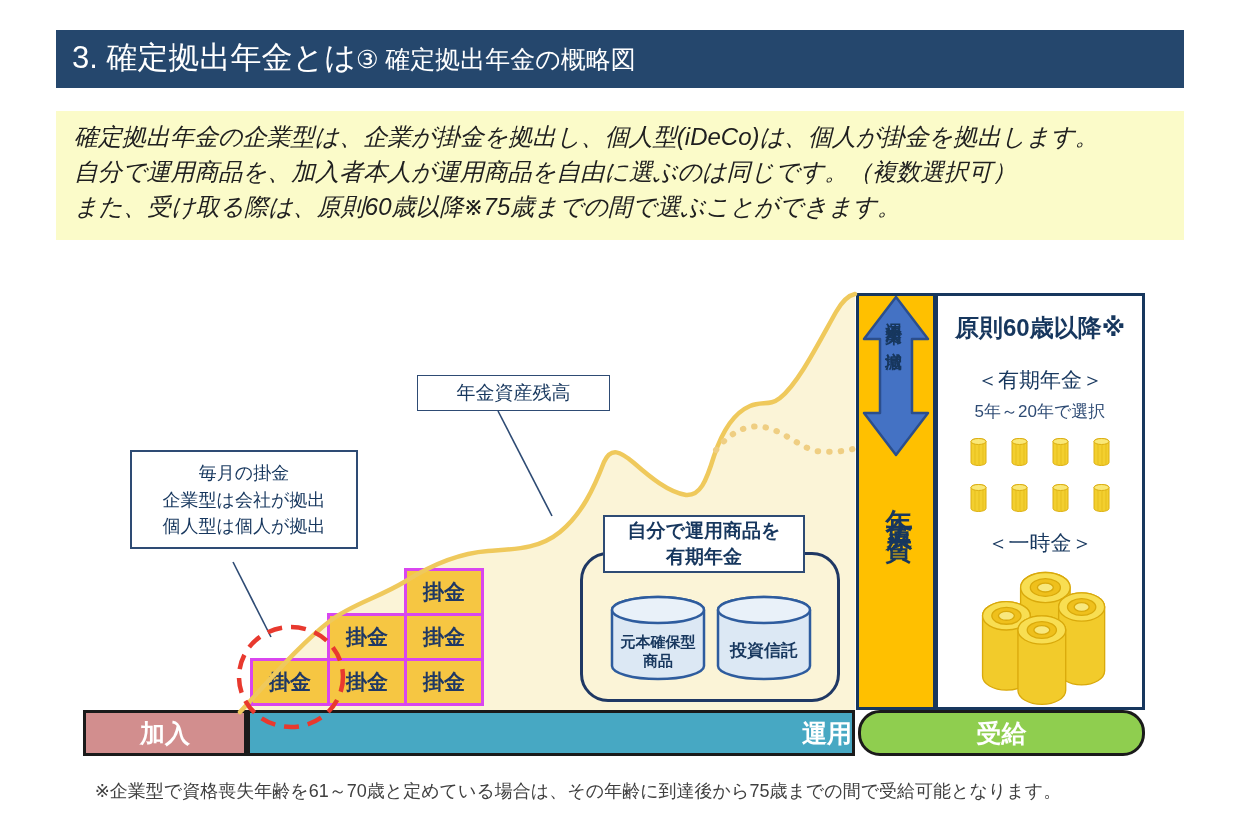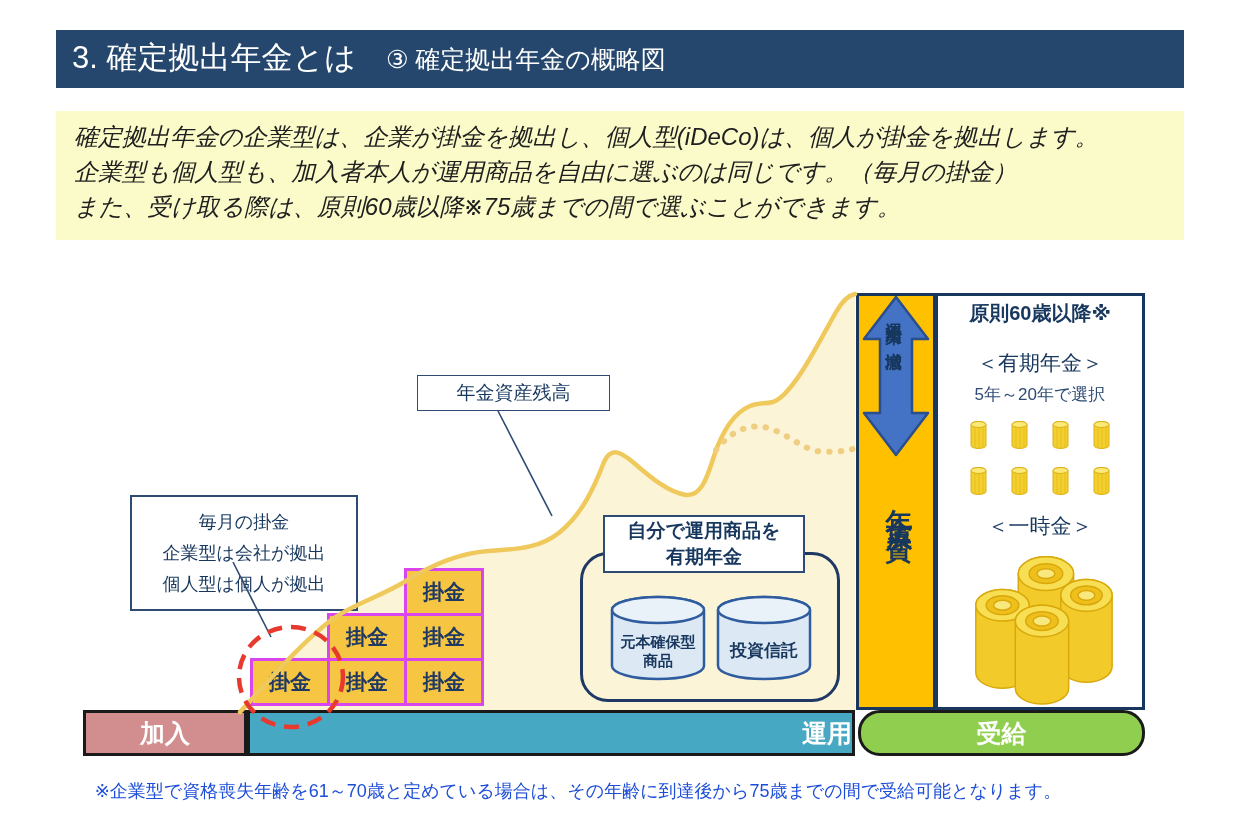--- a/index.html
+++ b/index.html
@@ -1,63 +1,63 @@
 <!DOCTYPE html>
 <html><head>
 <meta charset="utf-8">
 <style>
   html,body{margin:0;padding:0;}
   body{width:1240px;height:836px;background:#fff;font-family:"Liberation Sans","DejaVu Sans",sans-serif;}
   .slide{position:relative;width:1240px;height:836px;background:#fff;overflow:hidden;}
   .abs{position:absolute;}
-  .title-bar{left:56px;top:30px;width:1128px;height:58px;background:#25476D;color:#fff;display:flex;align-items:baseline;gap:30px;padding-left:16px;box-sizing:border-box;z-index:2;}
+  .title-bar{left:56px;top:30px;width:1128px;height:58px;background:#25476D;color:#fff;display:flex;align-items:baseline;padding-left:16px;box-sizing:border-box;z-index:2;}
   .t-main{font-size:31px;line-height:56px;}
   .t-sub{font-size:25px;}
   .intro{left:56px;top:111px;width:1128px;height:129px;background:#FBFBC9;box-sizing:border-box;padding:9px 18px;color:#202020;z-index:2;}
   .intro p{margin:0;font-size:24px;line-height:1.45;font-style:italic;}
   svg.layer{position:absolute;left:0;top:0;width:1240px;height:836px;pointer-events:none;}
   .z1{z-index:1}.z6{z-index:6}
   .label-box{background:#fff;border:2px solid #2E4B74;color:#17375E;box-sizing:border-box;z-index:2;}
-  .monthly{left:130px;top:450px;width:228px;height:116px;text-align:center;font-size:18px;display:flex;flex-direction:column;justify-content:space-evenly;padding:6px 4px;margin-top:45px;}
+  .monthly{left:130px;top:450px;width:228px;height:99px;text-align:center;font-size:18px;display:flex;flex-direction:column;justify-content:space-evenly;padding:6px 4px;}
   .asset{left:417px;top:375px;width:193px;height:36px;font-size:19px;display:flex;align-items:center;justify-content:center;border-width:1.5px;}
   .kbox{width:80px;height:48px;background:#F6C642;border:3px solid #d946ef;box-sizing:border-box;display:flex;align-items:center;justify-content:center;color:#1F3864;font-weight:bold;font-size:21px;z-index:2;}
   .choose-wrap{left:580px;top:552px;width:260px;height:150px;border:3.5px solid #1F3864;border-radius:28px;box-sizing:border-box;z-index:2;}
   .choose-label{left:603px;top:515px;width:202px;height:58px;font-size:19px;font-weight:600;display:flex;flex-direction:column;align-items:center;justify-content:center;line-height:1.35;z-index:3;}
   .cyl{z-index:3;}
   .orange-bar{left:856px;top:293px;width:80px;height:417px;background:#FFC000;border:3px solid #17375E;box-sizing:border-box;z-index:2;}
   .arrow-svg{left:856px;top:295px;z-index:3;}
   .vtext{writing-mode:vertical-rl;text-orientation:upright;color:#17375E;}
   .arrow-text{left:883px;top:310px;font-size:16.5px;font-weight:600;letter-spacing:2px;z-index:4;}
   .principal-text{left:881px;top:487px;font-size:27px;font-weight:600;letter-spacing:9px;z-index:4;}
   .receive-panel{left:935px;top:293px;width:210px;height:417px;background:#fff;border:3px solid #17375E;box-sizing:border-box;display:flex;flex-direction:column;align-items:center;color:#17375E;z-index:2;}
-  .rp-title{margin-top:4px;font-size:20px;font-weight:bold;}
+  .rp-title{margin-top:16px;font-size:24px;font-weight:bold;}
   .rp-annuity{margin-top:22px;font-size:21px;}
   .rp-sub{margin-top:6px;font-size:17px;color:#2E4B74;}
   .coin-grid{margin-top:14px;display:grid;grid-template-columns:repeat(4,17px);column-gap:24px;row-gap:16px;}
   .rp-lump{margin-top:16px;font-size:21px;}
   .big-coins{margin-top:4px;}
   .phase{top:710px;height:46px;border:3px solid #1a1a1a;box-sizing:border-box;display:flex;align-items:center;justify-content:center;color:#fff;font-weight:bold;font-size:25px;z-index:2;}
   .phase.join{left:83px;width:164px;background:#D28E8E;}
   .phase.operate{left:247px;width:608px;background:#47A8C3;justify-content:flex-end;}
   .phase.receive{left:858px;width:287px;background:#8FCE4F;border-radius:22px;}
-  .footnote{left:0;top:779px;width:1156px;text-align:center;font-size:18px;color:#1d4ed8;z-index:2;}
+  .footnote{left:0;top:779px;width:1156px;text-align:center;font-size:18px;color:#404040;z-index:2;}
 </style>
 </head>
 <body>
 
 <div class="slide">
 
   <header class="abs title-bar">
     <span class="t-main">3. 確定拠出年金とは</span>
     <span class="t-sub">③ 確定拠出年金の概略図</span>
   </header>
 
   <section class="abs intro">
     <p>確定拠出年金の企業型は、企業が掛金を拠出し、個人型(iDeCo)は、個人が掛金を拠出します。</p>
-    <p>企業型も個人型も、加入者本人が運用商品を自由に選ぶのは同じです。（毎月の掛金）</p>
+    <p>自分で運用商品を、加入者本人が運用商品を自由に選ぶのは同じです。（複数選択可）</p>
     <p>また、受け取る際は、原則60歳以降※75歳までの間で選ぶことができます。</p>
   </section>
 
   <svg class="layer z1" viewBox="0 0 1240 836">
     <path d="M240,712 C268,682 300,644 330,621 C352,604 378,598 406,581 C436,562 462,553 488,551 C512,549 538,550 560,532 C582,514 594,488 604,462 C611,447 620,451 634,463 C650,477 668,492 686,495 C700,496 706,482 714,456 C724,426 736,412 750,406 C762,401 770,406 780,398 C798,384 818,344 836,312 C844,298 850,295 855,294 L855,710 L240,710 Z" fill="#FBF4D7"></path>
   </svg>
 
   <div class="abs label-box monthly">
     <div>毎月の掛金</div>
     <div>企業型は会社が拠出</div>

